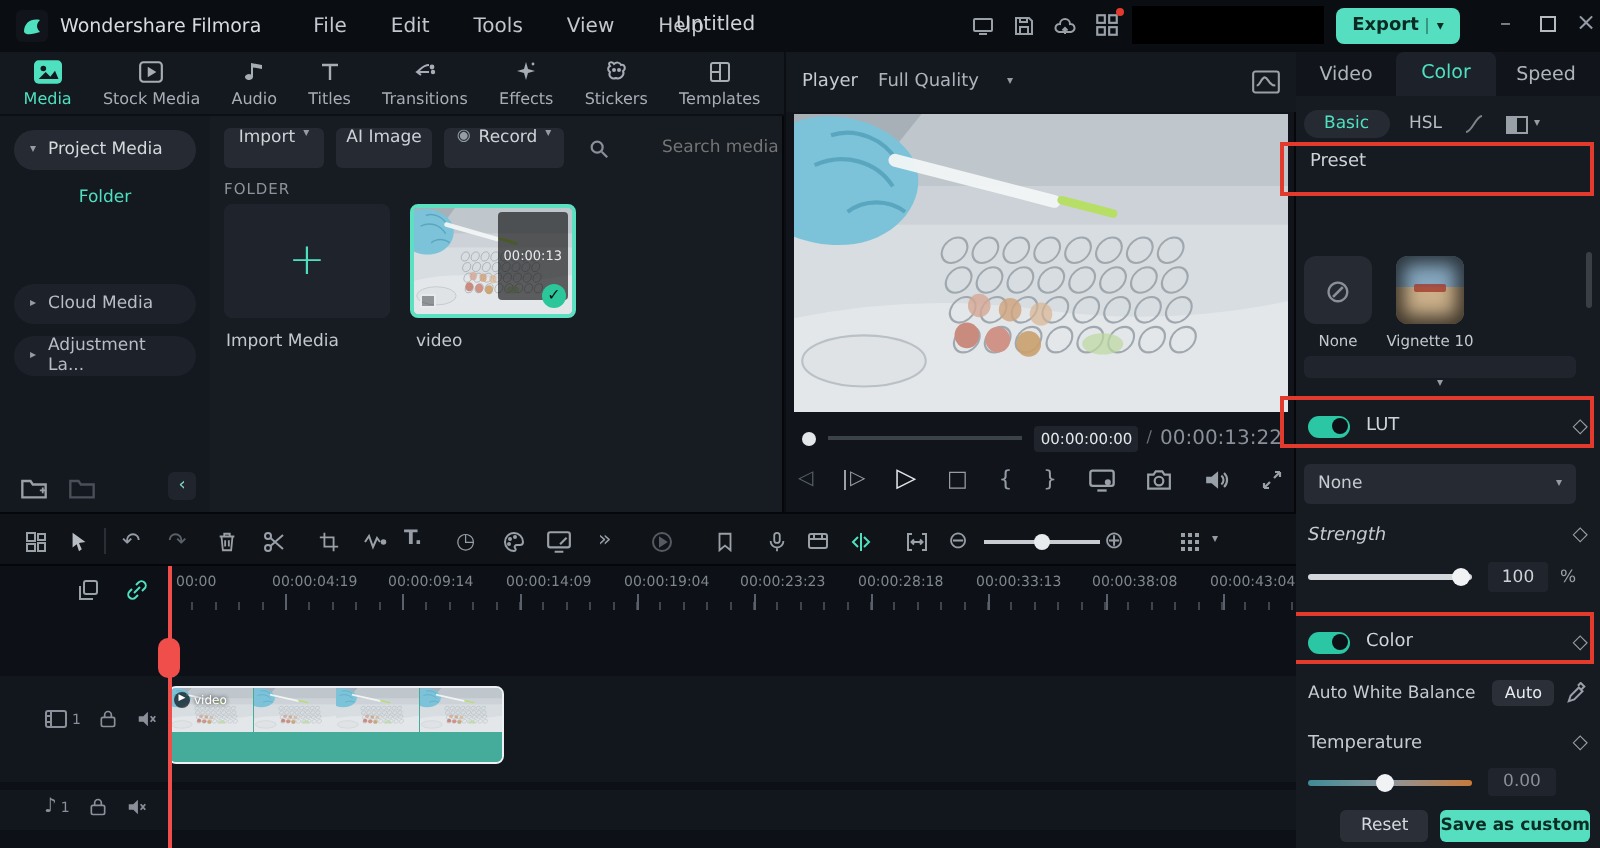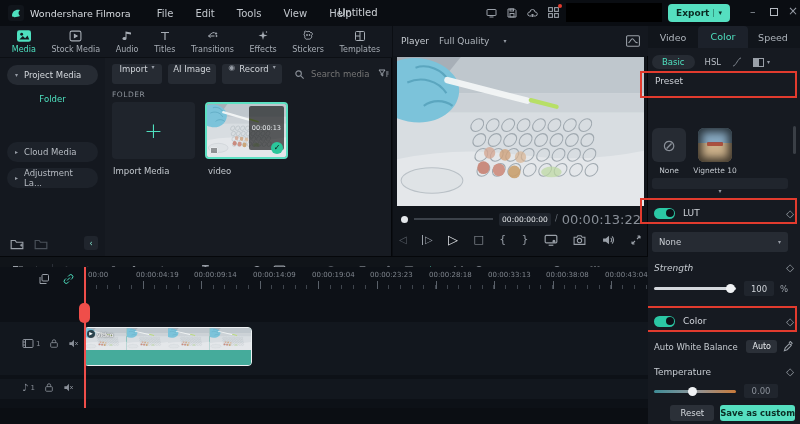--- a/index.html
+++ b/index.html
@@ -217,21 +217,21 @@
       <div class="pill row" style="width:60px;height:20px;gap:4px;">
         <span class="ic" style="font-size:8px;">◉</span>
         <span style="font-size:8.5px;color:#cfd3d8;">Record</span>
         <span class="ic" style="font-size:6px;">▾</span>
       </div>
       <div class="row" style="gap:4px;margin-left:6px;">
         <svg class="icon" width="11" height="11" viewBox="0 0 24 24" fill="none" stroke="#8a9099" stroke-width="2.4">
             <circle cx="10" cy="10" r="6"></circle>
             <path d="M15 15 L21 21"></path>
           </svg>
-        <input style="width: 62px; background: transparent; border: none; outline: none; font-size: 8.5px; color: rgb(207, 211, 216);" placeholder="Search media">
+        <input style="width: 62px; background: transparent; border: none; outline: none; font-size: 8.5px; color: rgb(207, 211, 216); margin-left: 20px;" placeholder="Search media">
       </div>
       <svg class="icon" width="13" height="12" viewBox="0 0 24 24" fill="none" stroke="#9aa0a8" stroke-width="2">
           <path d="M3 4 H15 L10.5 10 V16 L7.5 14 V10 Z"></path>
           <path d="M17 8 h5 M17 12 h5 M17 16 h3"></path>
         </svg>
       <span class="ic" style="font-size:7px;letter-spacing:1px;">•••</span>
     </div>
     <div class="abs" style="left:112px;top:64px;font-size:7.5px;color:#8e949c;letter-spacing:.5px;">FOLDER</div>
     <div class="abs" style="left:112px;top:76px;width:83px;height:57px;background:#1f242c;border-radius:4px;display:flex;align-items:center;justify-content:center;">
       <span style="color:#4ee0bf;font-size:22px;font-weight:200;">+</span>
@@ -268,21 +268,21 @@
         </svg>
     </div>
 
     <div class="abs row" style="left:8px;top:186px;width:240px;height:14px;">
       <span style="width:7px;height:7px;border-radius:50%;background:#e4e7ea;"></span>
       <div style="flex:1;height:2px;background:#3c424a;margin:0 6px;"></div>
       <div class="valbox" style="width:52px;height:13px;">
           <span style="font-size:7.5px;color:#e4e7ea;">00:00:00:00</span>
         </div>
       <span class="ic" style="font-size:8px;margin:0 4px;color:#6a7079;">/</span>
-      <span style="font-size:13px;color:#8a9099;">00:00:13:22</span>
+      <span style="font-size:10px;color:#8a9099;">00:00:13:22</span>
     </div>
 
     <div class="abs row" style="left:6px;top:206px;width:243px;justify-content:space-between;">
       <span class="ic dim" style="font-size:10px;">◁</span>
       <span class="ic" style="font-size:10px;border-left:1.5px solid #9aa0a8;padding-left:2px;">▷</span>
       <span style="font-size:13px;color:#e4e7ea;">▷</span>
       <span class="ic" style="font-size:11px;">□</span>
       <span class="ic" style="font-size:11px;">{</span>
       <span class="ic" style="font-size:11px;">}</span>
       <svg class="icon" width="14" height="12" viewBox="0 0 24 20" fill="none" stroke="#9aa0a8" stroke-width="2">
@@ -476,21 +476,21 @@
         <rect x="3" y="10" width="4" height="4"></rect>
         <rect x="10" y="10" width="4" height="4"></rect>
         <rect x="17" y="10" width="4" height="4"></rect>
         <rect x="3" y="17" width="4" height="4"></rect>
         <rect x="10" y="17" width="4" height="4"></rect>
         <rect x="17" y="17" width="4" height="4"></rect>
       </svg>
     <span class="abs ic" style="left:606px;top:10px;font-size:6px;">▾</span>
   </div>
 
-  <div class="abs" style="left:0;top:267px;width:648px;height:141px;background:#0d1117;">
+  <div class="abs" style="left:0;top:283px;width:648px;height:141px;background:#0d1117;">
 
     <svg class="icon abs" style="left:38px;top:6px" width="12" height="12" viewBox="0 0 24 24" fill="none" stroke="#9aa0a8" stroke-width="2">
         <rect x="8" y="3" width="13" height="13" rx="2"></rect>
         <path d="M4 8 v13 h13"></path>
       </svg>
     <svg class="icon abs" style="left:62px;top:6px" width="13" height="12" viewBox="0 0 24 24" fill="none" stroke="#4ee0bf" stroke-width="2">
         <path d="M9 15 L15 9 M7 11 L4.5 13.5 a4 4 0 0 0 6 6 L13 17 M17 13 l2.5 -2.5 a4 4 0 0 0 -6 -6 L11 7"></path>
       </svg>
 
     <div class="abs" style="left:84px;top:0;width:564px;height:26px;">

